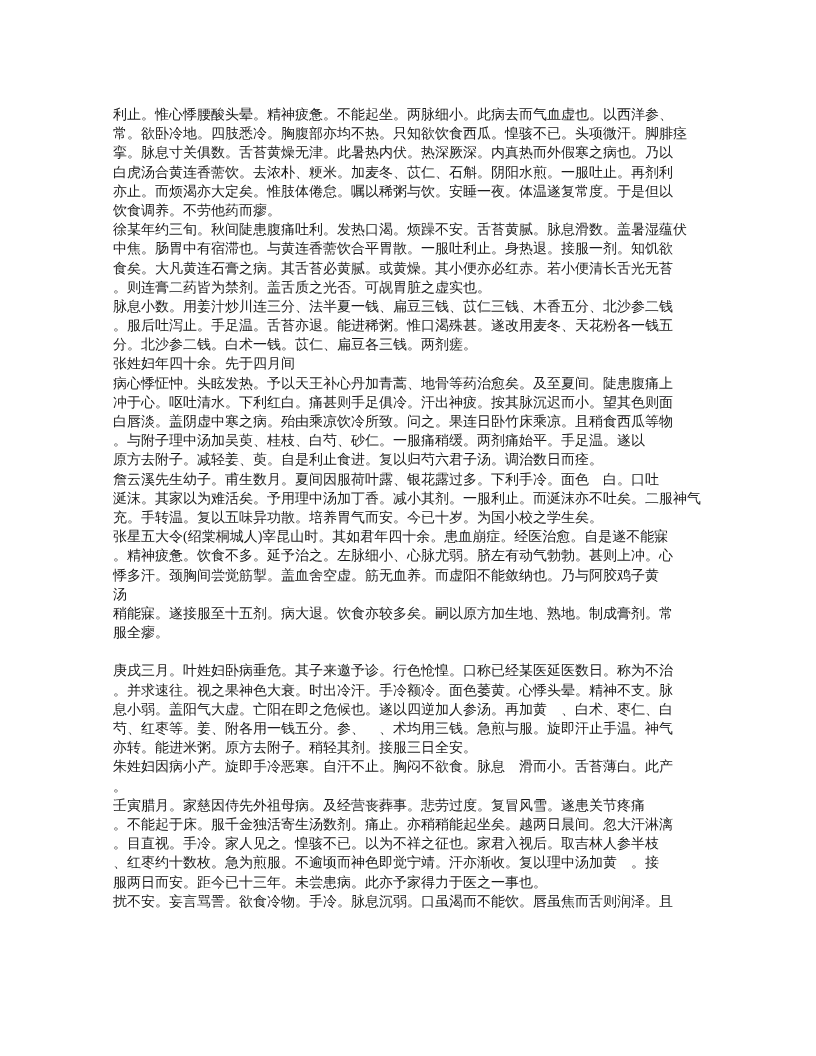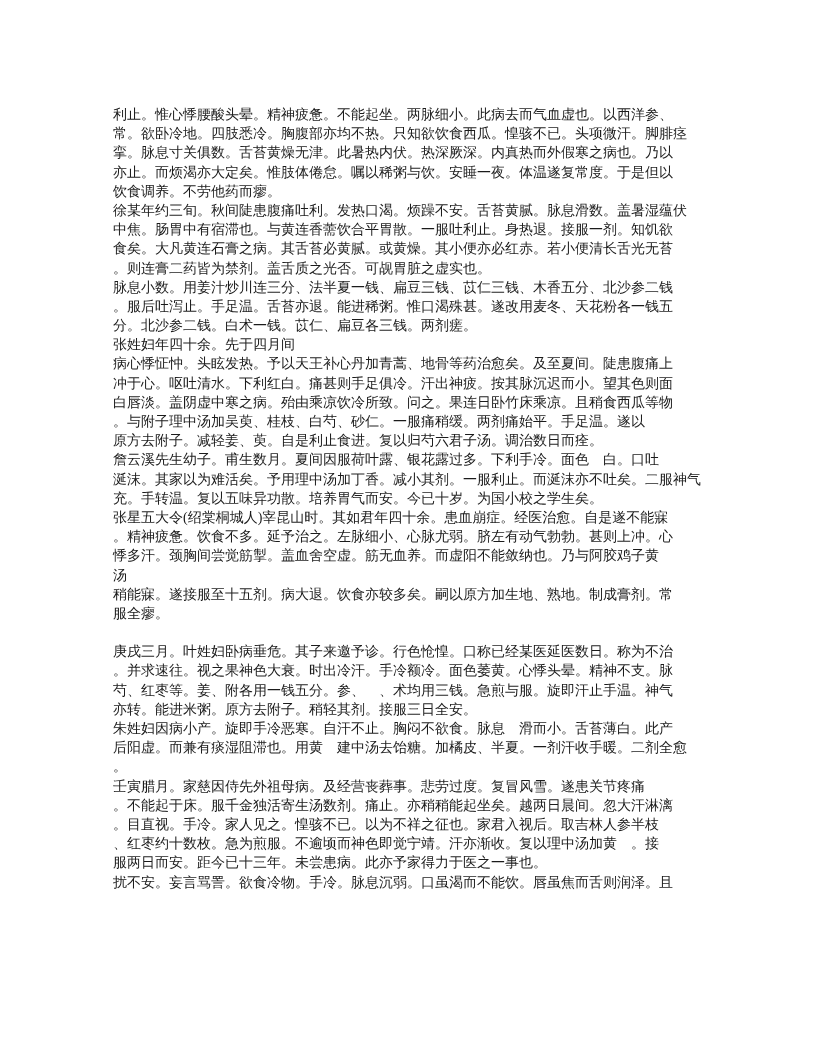--- a/index.html
+++ b/index.html
@@ -33,20 +33,21 @@
   }
 </style>
 </head>
 <body>
 
 <div class="page">
   <div class="text-block">
       <div class="line">利止。惟心悸腰酸头晕。精神疲惫。不能起坐。两脉细小。此病去而气血虚也。以西洋参、</div>
       <div class="line">常。欲卧冷地。四肢悉冷。胸腹部亦均不热。只知欲饮食西瓜。惶骇不已。头项微汗。脚腓痉</div>
       <div class="line">挛。脉息寸关俱数。舌苔黄燥无津。此暑热内伏。热深厥深。内真热而外假寒之病也。乃以</div>
+      <div class="line">白虎汤合黄连香薷饮。去浓朴、粳米。加麦冬、苡仁、石斛。阴阳水煎。一服吐止。再剂利</div>
       <div class="line">亦止。而烦渴亦大定矣。惟肢体倦怠。嘱以稀粥与饮。安睡一夜。体温遂复常度。于是但以</div>
       <div class="line">饮食调养。不劳他药而瘳。</div>
       <div class="line">徐某年约三旬。秋间陡患腹痛吐利。发热口渴。烦躁不安。舌苔黄腻。脉息滑数。盖暑湿蕴伏</div>
       <div class="line">中焦。肠胃中有宿滞也。与黄连香薷饮合平胃散。一服吐利止。身热退。接服一剂。知饥欲</div>
       <div class="line">食矣。大凡黄连石膏之病。其舌苔必黄腻。或黄燥。其小便亦必红赤。若小便清长舌光无苔</div>
       <div class="line">。则连膏二药皆为禁剂。盖舌质之光否。可觇胃脏之虚实也。</div>
       <div class="line">脉息小数。用姜汁炒川连三分、法半夏一钱、扁豆三钱、苡仁三钱、木香五分、北沙参二钱</div>
       <div class="line">。服后吐泻止。手足温。舌苔亦退。能进稀粥。惟口渴殊甚。遂改用麦冬、天花粉各一钱五</div>
       <div class="line">分。北沙参二钱。白术一钱。苡仁、扁豆各三钱。两剂瘥。</div>
       <div class="line">张姓妇年四十余。先于四月间</div>
@@ -60,24 +61,24 @@
       <div class="line">充。手转温。复以五味异功散。培养胃气而安。今已十岁。为国小校之学生矣。</div>
       <div class="line">张星五大令(绍棠桐城人)宰昆山时。其如君年四十余。患血崩症。经医治愈。自是遂不能寐</div>
       <div class="line">。精神疲惫。饮食不多。延予治之。左脉细小、心脉尤弱。脐左有动气勃勃。甚则上冲。心</div>
       <div class="line">悸多汗。颈胸间尝觉筋掣。盖血舍空虚。筋无血养。而虚阳不能敛纳也。乃与阿胶鸡子黄</div>
       <div class="line">汤</div>
       <div class="line">稍能寐。遂接服至十五剂。病大退。饮食亦较多矣。嗣以原方加生地、熟地。制成膏剂。常</div>
       <div class="line">服全瘳。</div>
       <div class="line"></div>
       <div class="line">庚戌三月。叶姓妇卧病垂危。其子来邀予诊。行色怆惶。口称已经某医延医数日。称为不治</div>
       <div class="line">。并求速往。视之果神色大衰。时出冷汗。手冷额冷。面色萎黄。心悸头晕。精神不支。脉</div>
+      <div class="line">息小弱。盖阳气大虚。亡阳在即之危候也。遂以四逆加人参汤。再加黄　、白术、枣仁、白</div>
       <div class="line">芍、红枣等。姜、附各用一钱五分。参、　、术均用三钱。急煎与服。旋即汗止手温。神气</div>
       <div class="line">亦转。能进米粥。原方去附子。稍轻其剂。接服三日全安。</div>
       <div class="line">朱姓妇因病小产。旋即手冷恶寒。自汗不止。胸闷不欲食。脉息　滑而小。舌苔薄白。此产</div>
-      <div class="line">后阳虚。而兼有痰湿阻滞也。用黄　建中汤去饴糖。加橘皮、半夏。一剂汗收手暖。二剂全愈</div>
       <div class="line">。</div>
       <div class="line">壬寅腊月。家慈因侍先外祖母病。及经营丧葬事。悲劳过度。复冒风雪。遂患关节疼痛</div>
       <div class="line">。不能起于床。服千金独活寄生汤数剂。痛止。亦稍稍能起坐矣。越两日晨间。忽大汗淋漓</div>
       <div class="line">。目直视。手冷。家人见之。惶骇不已。以为不祥之征也。家君入视后。取吉林人参半枝</div>
       <div class="line">、红枣约十数枚。急为煎服。不逾顷而神色即觉宁靖。汗亦渐收。复以理中汤加黄　。接</div>
       <div class="line">服两日而安。距今已十三年。未尝患病。此亦予家得力于医之一事也。</div>
       <div class="line">扰不安。妄言骂詈。欲食冷物。手冷。脉息沉弱。口虽渴而不能饮。唇虽焦而舌则润泽。且</div>
     </div>
 </div>
 

